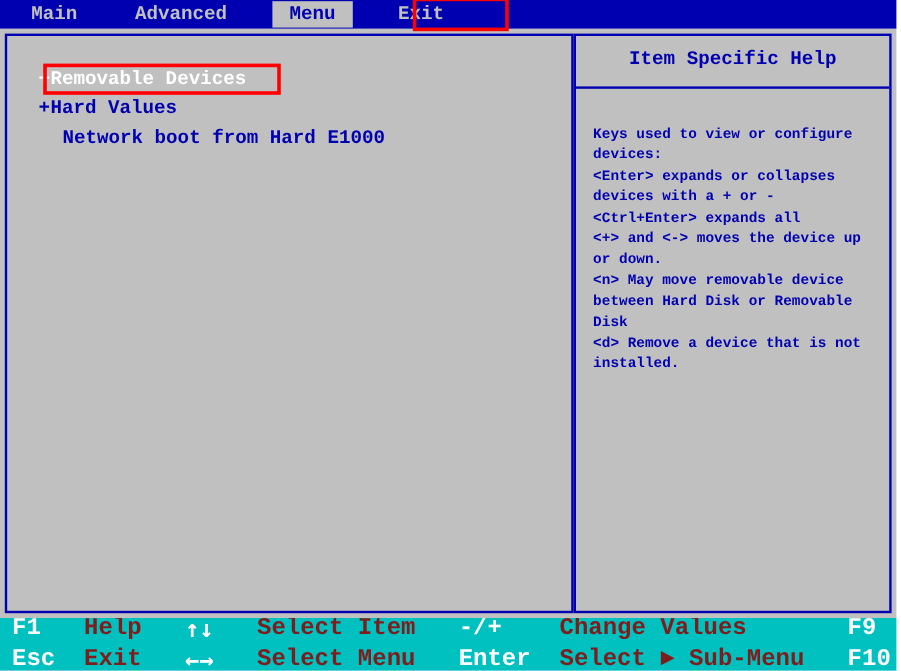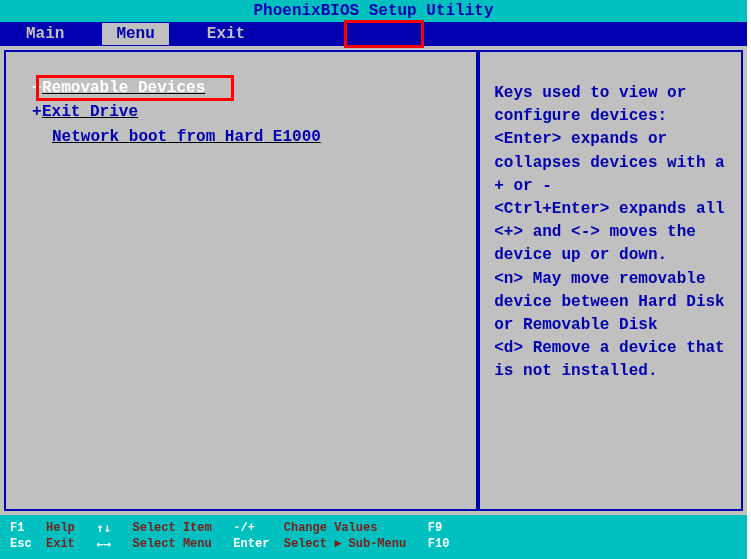--- a/index.html
+++ b/index.html
@@ -49,39 +49,38 @@
     background: #c0c0c0;
     display: flex;
     padding: 4px;
     position: relative;
   }
   .left-panel {
     flex: 1.65;
     border: 2px solid #0000b0;
     padding: 24px 8px 8px 32px;
     position: relative;
-    text-decoration: underline;
   }
   .right-panel {
     flex: 1;
     border: 2px solid #0000b0;
     position: relative;
     display: flex;
     flex-direction: column;
   }
   .help-title {
     color: #0000b0;
     text-align: center;
     font-size: 16px;
     padding: 10px 0 14px 0;
     border-bottom: 2px solid #0000b0;
   }
   .help-body {
     color: #0000b0;
-    font-size: 16px;
+    font-size: 12px;
     padding: 30px 10px 10px 14px;
     line-height: 1.45;
   }
   .boot-list {
     list-style: none;
   }
   .boot-item {
     color: #0000b0;
     font-size: 16px;
     padding: 1px 4px;
@@ -100,21 +99,21 @@
     background: #00c0c0;
     padding: 3px 10px 3px 10px;
     height: 44px;
     display: flex;
     flex-direction: column;
     justify-content: center;
   }
   .footer-row {
     display: flex;
     align-items: center;
-    font-size: 12px;
+    font-size: 20px;
     line-height: 1.3;
     white-space: pre;
   }
   .f-key { color: #ffffff; }
   .f-label { color: #7f1d1d; }
   .arrow-glyph { font-family: monospace; }
   .red-tab-highlight {
     position: absolute;
     border: 3px solid #ff0000;
     top: -2px;
@@ -134,51 +133,50 @@
     pointer-events: none;
     z-index: 5;
   }
   .menu-bar-wrap { position: relative; }
 </style>
 </head>
 <body>
 
 <div class="bios-container">
 
-  <div class="title-bar">
-    <span>PhoenixBIOS Setup Utility</span>
-  </div>
 
   <div class="menu-bar-wrap">
     <div class="red-tab-highlight"></div>
     <div class="menu-bar">
       <span class="menu-item">Main</span>
+      <span class="menu-item">Advanced</span>
       <span class="menu-item active">Menu</span>
       <span class="menu-item">Exit</span>
     </div>
   </div>
 
   <div class="content-area">
     <div class="red-item-highlight"></div>
 
     <div class="left-panel">
       <ul class="boot-list">
         <li class="boot-item selected">
           <span class="plus">+</span><span>Removable Devices</span>
         </li>
         <li class="boot-item">
-          <span class="plus">+</span><span>Exit Drive</span>
+          <span class="plus">+</span><span>Hard Values</span>
         </li>
         <li class="boot-item" style="padding-left:14px">
           <span>Network boot from Hard E1000</span>
         </li>
       </ul>
     </div>
 
     <div class="right-panel">
+      <div class="help-title">Item Specific Help</div>
       <div class="help-body" style="white-space: pre-line;">Keys used to view or configure devices:
 &lt;Enter&gt; expands or collapses devices with a + or -
 &lt;Ctrl+Enter&gt; expands all
 &lt;+&gt; and &lt;-&gt; moves the device up or down.
 &lt;n&gt; May move removable device between Hard Disk or Removable Disk
 &lt;d&gt; Remove a device that is not installed.</div>
     </div>
   </div>
 
   <div class="footer-bar">

